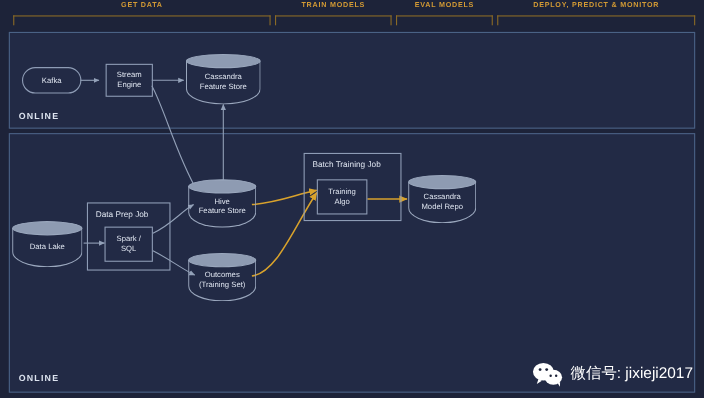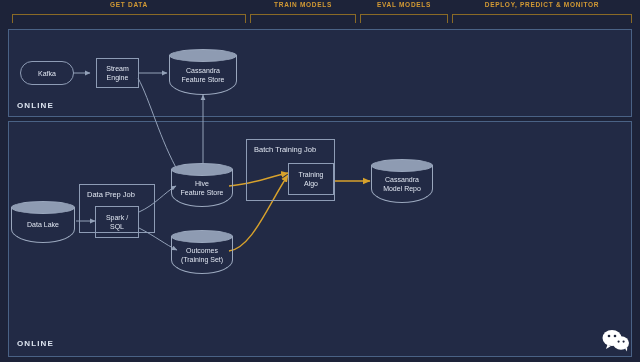--- a/index.html
+++ b/index.html
@@ -235,21 +235,21 @@
   <div class="cyl-label" style="top:17px;">Cassandra
 Feature Store</div>
 </div>
 
 <div class="cyl" style="left:11px; top:201px; width:64px; height:42px;">
   <div class="cyl-body" style="top:6px; height:36px;"></div>
   <div class="cyl-top"></div>
   <div class="cyl-label" style="top:19px;">Data Lake</div>
 </div>
 
-<div class="node group-box" style="left:79px; top:184px; width:76px; height:49px; position:absolute;">
+<div class="node group-box" style="left:79px; top:184px; width:76px; height:62px; position:absolute;">
   <span class="group-title">Data Prep Job</span>
 </div>
 <div class="node box" style="left:95px; top:206px; width:44px; height:32px;">
   <span class="box-label">Spark /
 SQL</span>
 </div>
 
 <div class="cyl" style="left:171px; top:163px; width:62px; height:44px;">
   <div class="cyl-body" style="top:6px; height:38px;"></div>
   <div class="cyl-top"></div>
@@ -257,21 +257,21 @@
 Feature Store</div>
 </div>
 
 <div class="cyl" style="left:171px; top:230px; width:62px; height:44px;">
   <div class="cyl-body" style="top:6px; height:38px;"></div>
   <div class="cyl-top"></div>
   <div class="cyl-label" style="top:16px;">Outcomes
 (Training Set)</div>
 </div>
 
-<div class="node group-box" style="left:246px; top:139px; width:89px; height:62px; position:absolute;">
+<div class="node group-box" style="left:276px; top:139px; width:89px; height:62px; position:absolute;">
   <span class="group-title">Batch Training Job</span>
 </div>
 <div class="node box" style="left:288px; top:163px; width:46px; height:32px;">
   <span class="box-label">Training
 Algo</span>
 </div>
 
 <div class="cyl" style="left:371px; top:159px; width:62px; height:44px;">
   <div class="cyl-body" style="top:6px; height:38px;"></div>
   <div class="cyl-top"></div>
@@ -283,13 +283,14 @@
   <svg id="wm-logo" viewBox="0 0 28 24" xmlns="http://www.w3.org/2000/svg">
     <ellipse cx="10" cy="10" rx="9.5" ry="8" fill="#ffffff"></ellipse>
     <path d="M5.5,16.5 L4,21 L8.6,18.2 z" fill="#ffffff"></path>
     <circle cx="7" cy="8" r="1.3" fill="#1d2339"></circle>
     <circle cx="13" cy="8" r="1.3" fill="#1d2339"></circle>
     <ellipse cx="19" cy="15" rx="8" ry="6.8" fill="#ffffff"></ellipse>
     <path d="M23,20.5 L25,23.6 L25.2,19.2 z" fill="#ffffff"></path>
     <circle cx="16.6" cy="13.6" r="1.1" fill="#1d2339"></circle>
     <circle cx="21.6" cy="13.6" r="1.1" fill="#1d2339"></circle>
   </svg>
+  <span id="wm-text">微信号: jixieji2017</span>
 </div>
 
 </body></html>

